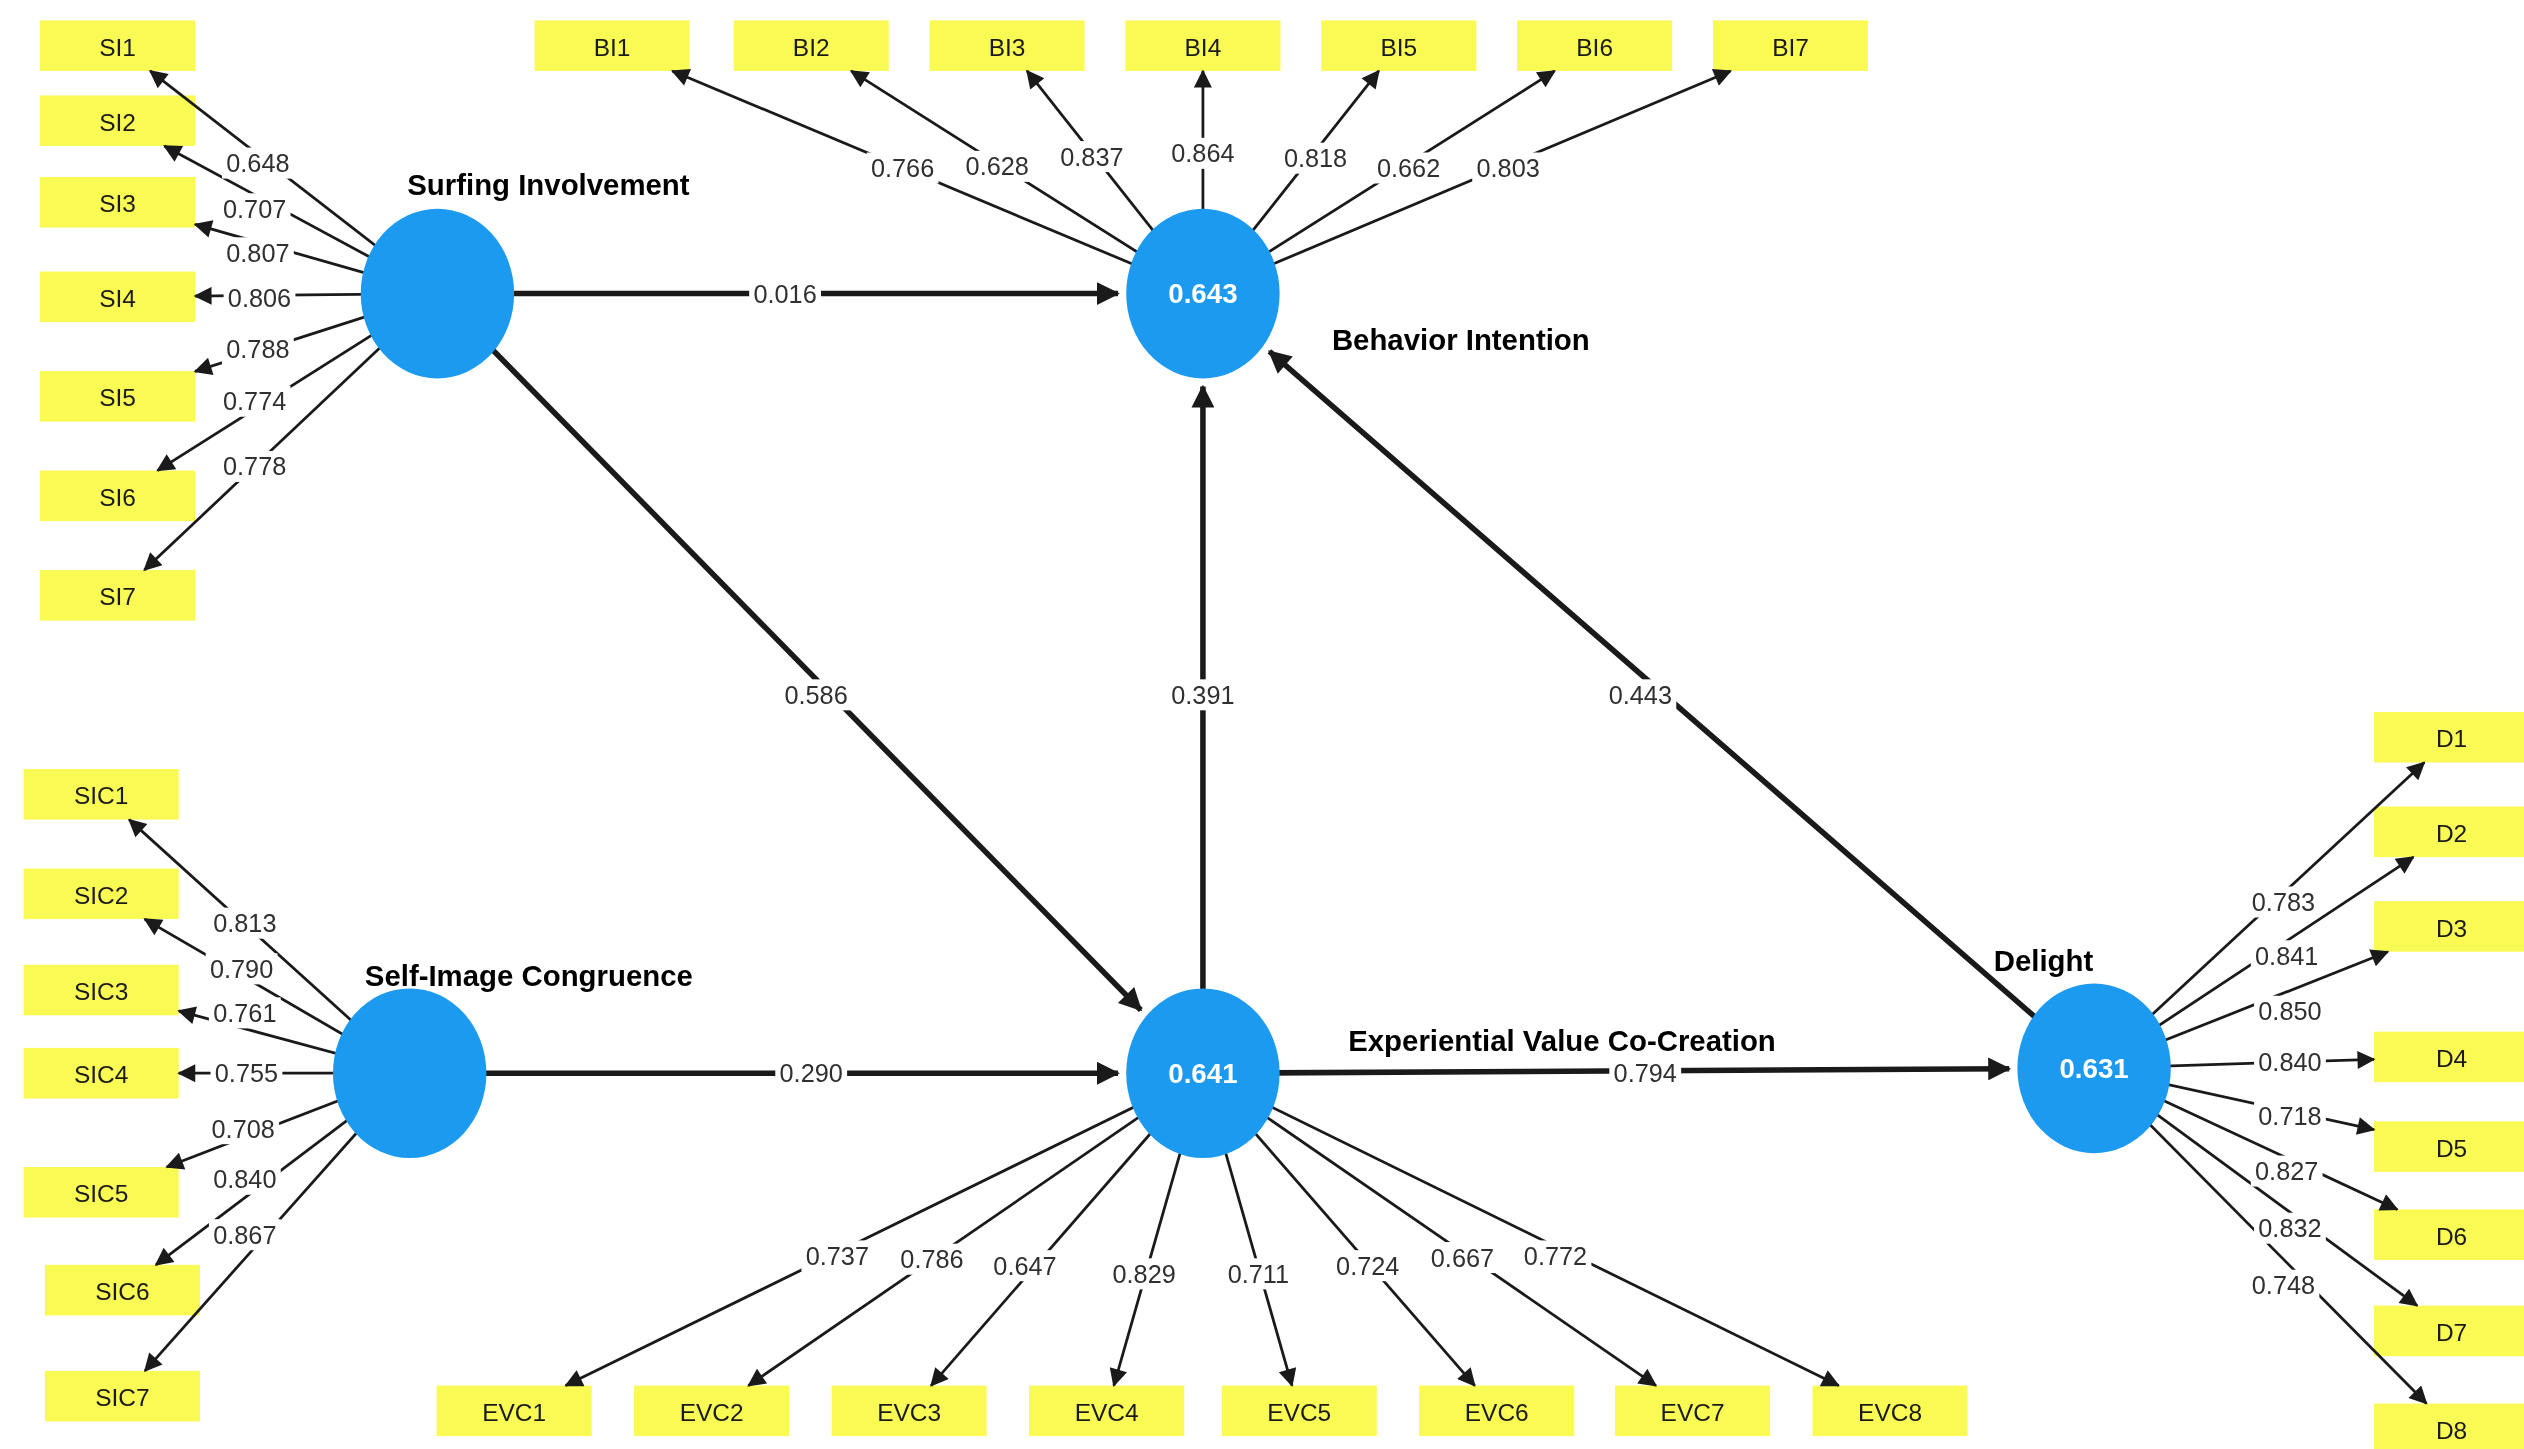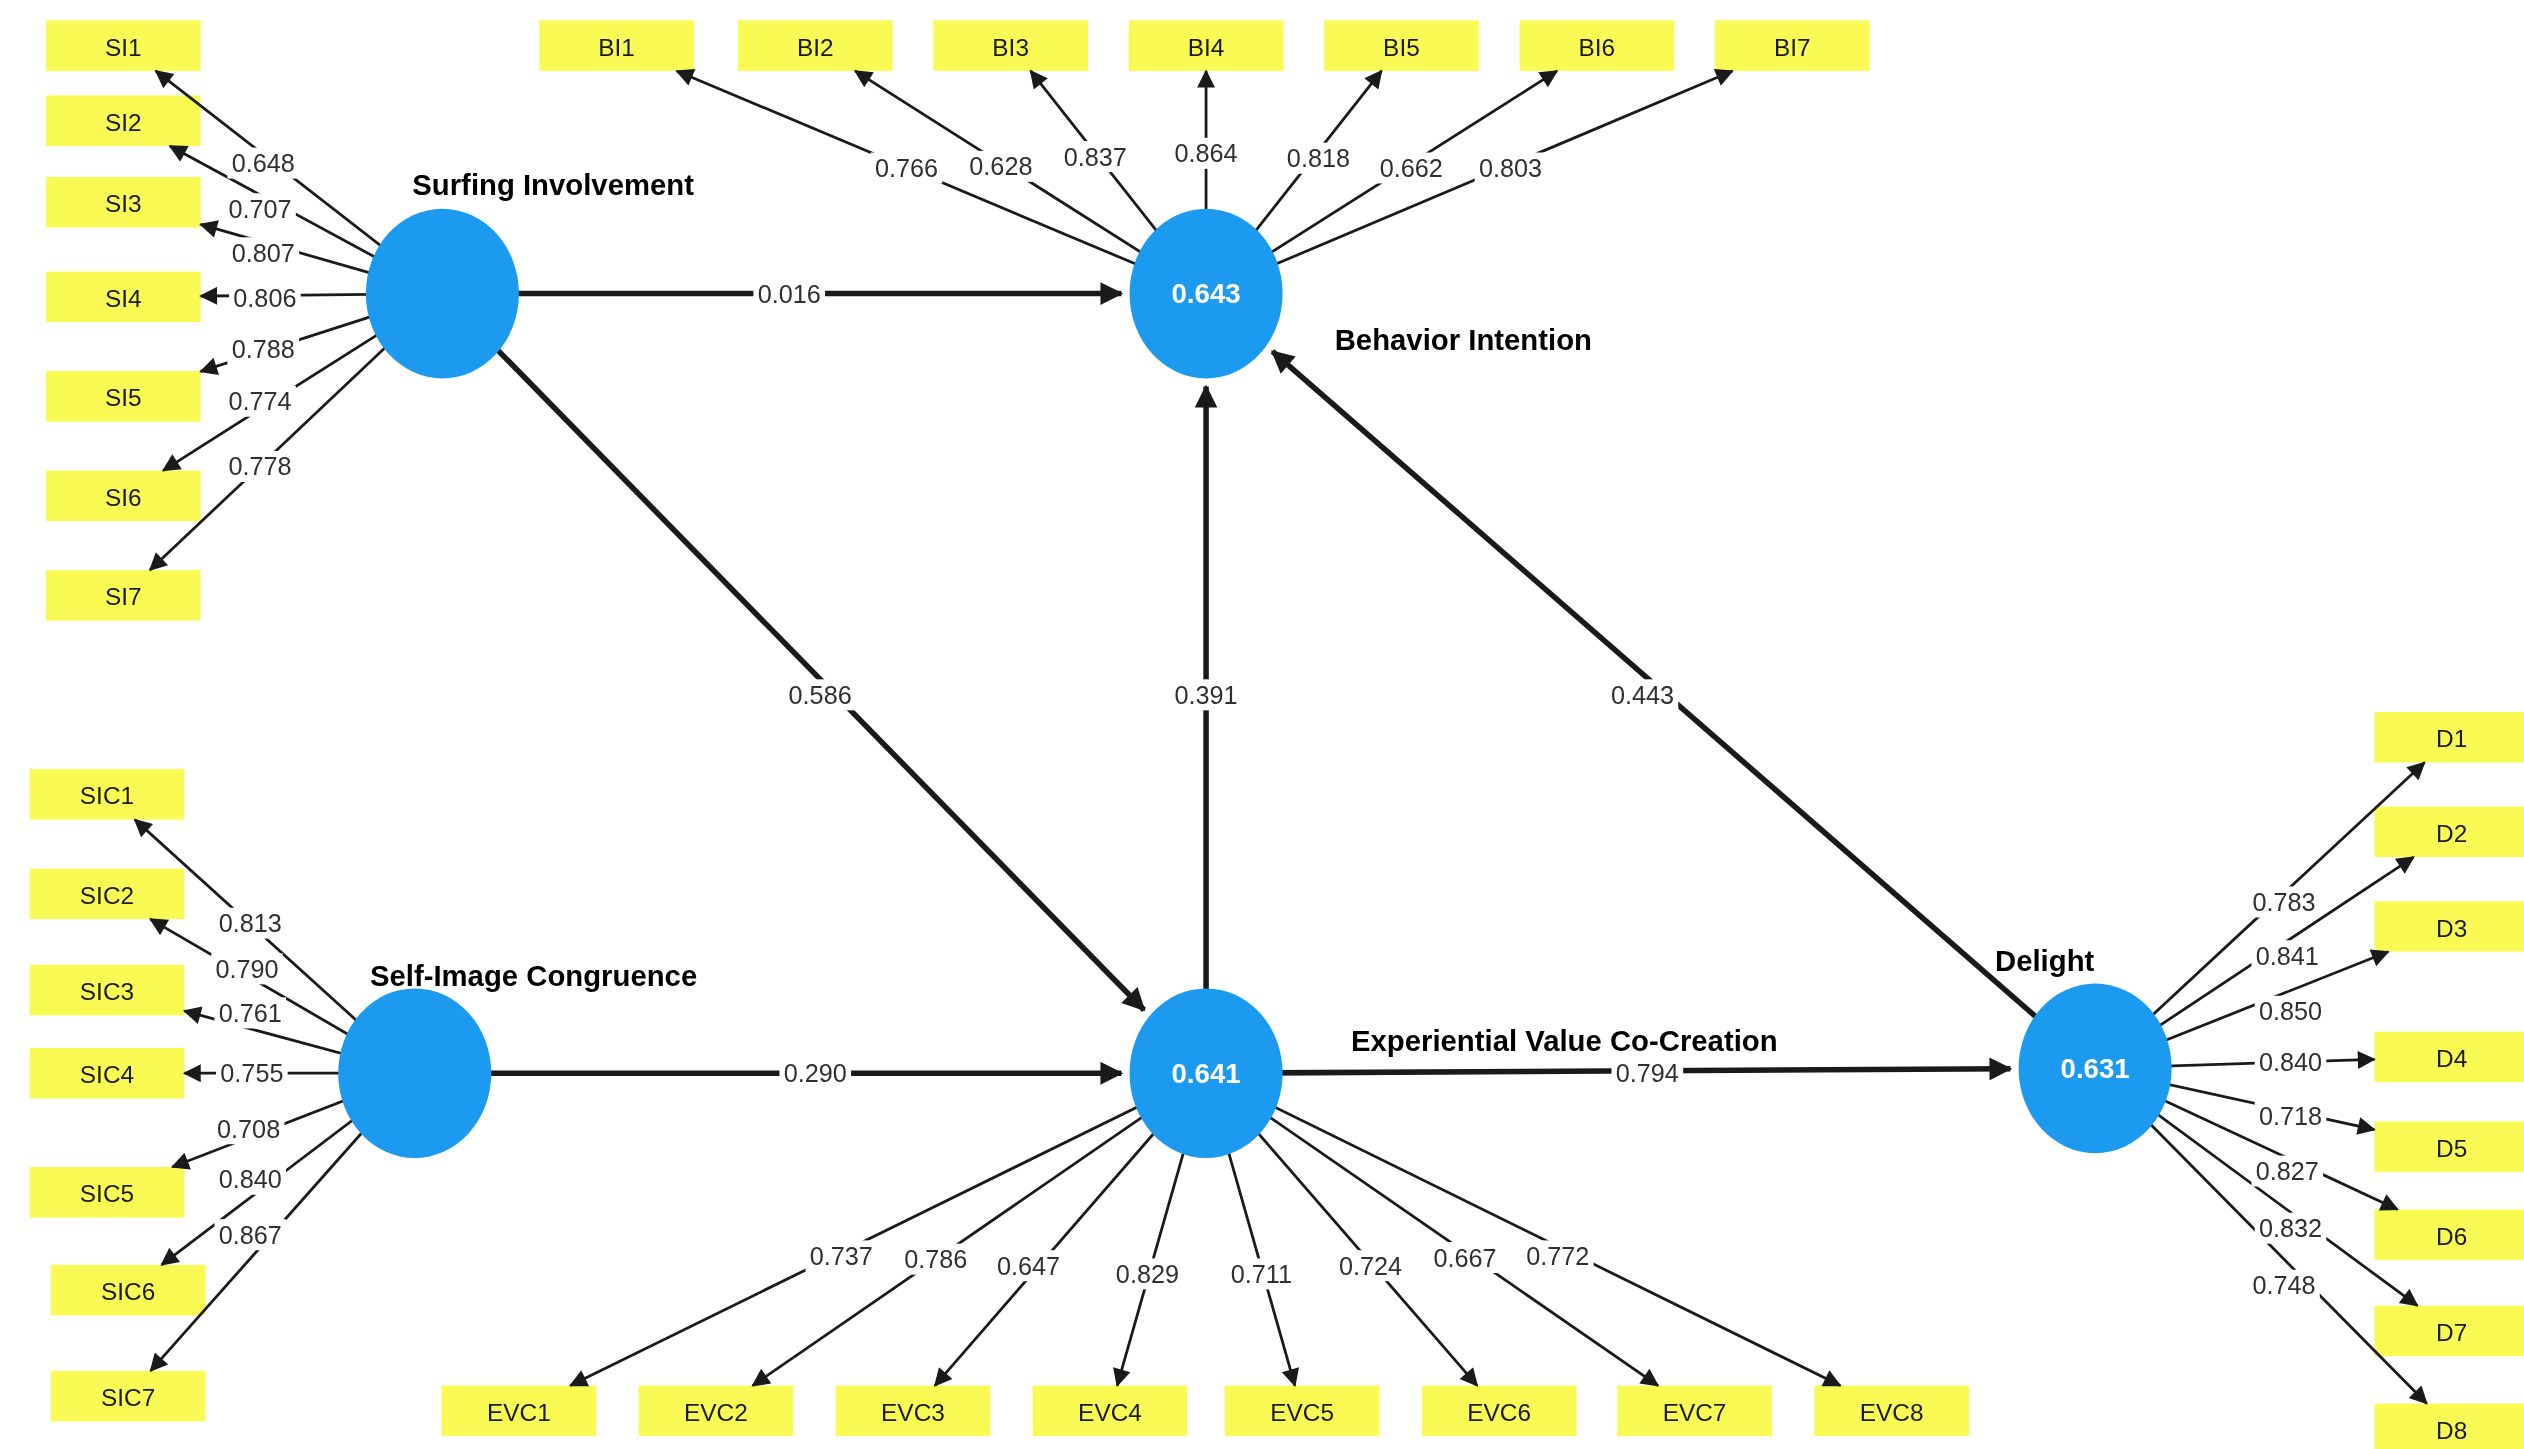--- a/index.html
+++ b/index.html
@@ -1,17 +1,17 @@
 <!DOCTYPE html>
 <html style="font-size:9.2px"><head>
 <meta charset="utf-8">
 <style>
   html,body{margin:0;padding:0;background:#ffffff;}
   body{width:2525px;height:1450px;position:relative;}
-  #stage{position:absolute;inset:0;margin-left:6px;}
+  #stage{position:absolute;inset:0;}
   svg{display:block;width:100%;height:100%;}
   text{font-family:"Liberation Sans", sans-serif;}
   .construct-name{font-weight:700;font-size:18px;fill:#000000;}
   .r2-value{font-weight:700;font-size:17px;fill:#ffffff;}
   .box-label{font-size:15px;fill:#1a1a1a;}
   .num-label{font-size:15.5px;fill:#303030;}
 </style>
 </head>
 <body>
 

